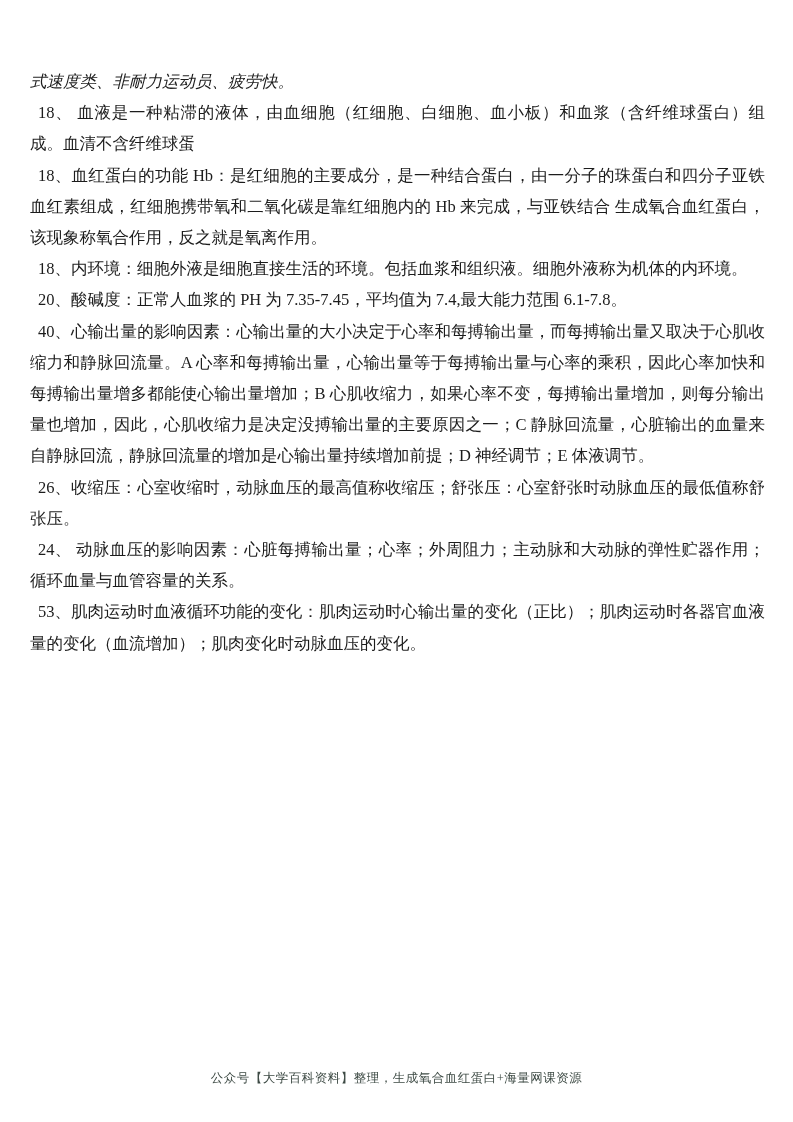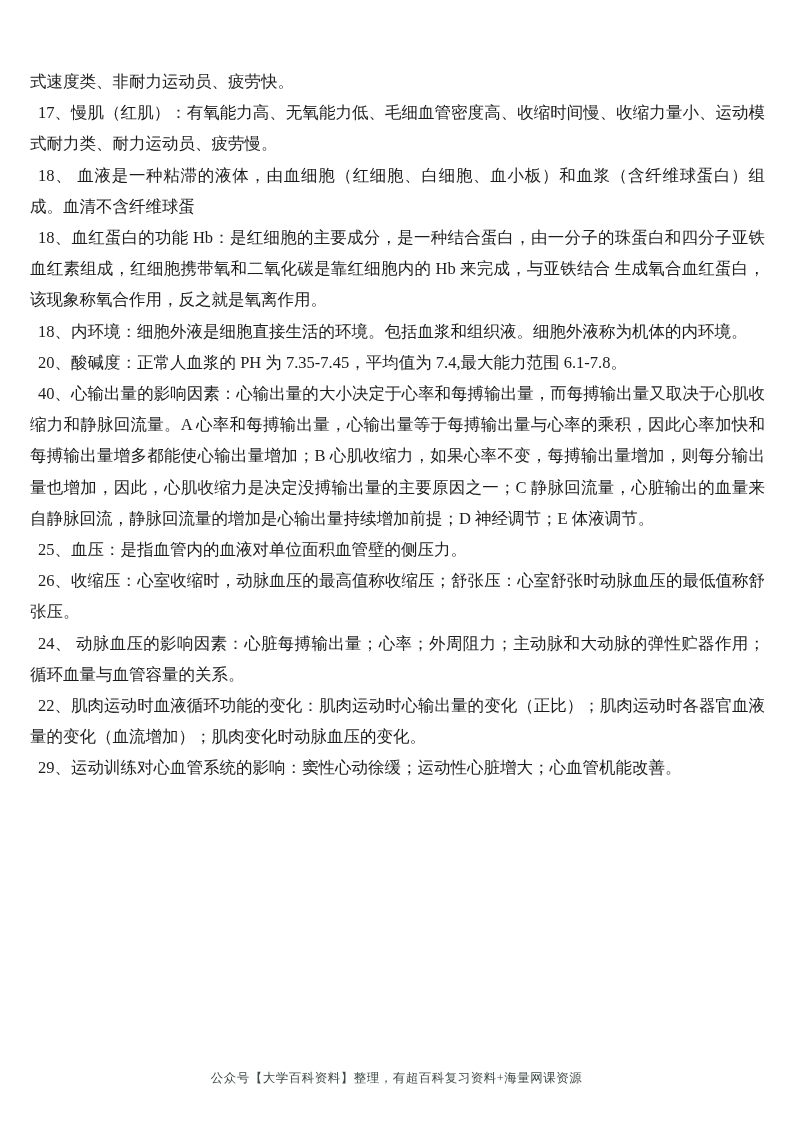--- a/index.html
+++ b/index.html
@@ -28,44 +28,42 @@
     text-align: justify;
     text-justify: inter-ideograph;
     word-break: break-all;
   }
   .para {
     margin: 0;
     text-indent: 8px;
   }
   .para.cont {
     text-indent: 0;
+    font-style: italic;
   }
   .footer {
     position: absolute;
     left: 0;
     right: 0;
     top: 1070px;
     text-align: center;
     font-size: 12.5px;
     letter-spacing: 0.5px;
     color: #3d4a44;
   }
 </style>
 </head>
 <body>
 
 <div class="page">
   <div class="content">
     <p class="para cont">式速度类、非耐力运动员、疲劳快。</p>
-    <p class="para">17、慢肌（红肌）：有氧能力高、无氧能力低、毛细血管密度高、收缩时间慢、收缩力量小、运动模式耐力类、耐力运动员、疲劳慢。</p>
     <p class="para">18、 血液是一种粘滞的液体，由血细胞（红细胞、白细胞、血小板）和血浆（含纤维球蛋白）组成。血清不含纤维球蛋</p>
     <p class="para">18、血红蛋白的功能 Hb：是红细胞的主要成分，是一种结合蛋白，由一分子的珠蛋白和四分子亚铁血红素组成，红细胞携带氧和二氧化碳是靠红细胞内的 Hb 来完成，与亚铁结合 生成氧合血红蛋白，该现象称氧合作用，反之就是氧离作用。</p>
     <p class="para">18、内环境：细胞外液是细胞直接生活的环境。包括血浆和组织液。细胞外液称为机体的内环境。</p>
     <p class="para">20、酸碱度：正常人血浆的 PH 为 7.35-7.45，平均值为 7.4,最大能力范围 6.1-7.8。</p>
     <p class="para">40、心输出量的影响因素：心输出量的大小决定于心率和每搏输出量，而每搏输出量又取决于心肌收缩力和静脉回流量。A 心率和每搏输出量，心输出量等于每搏输出量与心率的乘积，因此心率加快和每搏输出量增多都能使心输出量增加；B 心肌收缩力，如果心率不变，每搏输出量增加，则每分输出量也增加，因此，心肌收缩力是决定没搏输出量的主要原因之一；C 静脉回流量，心脏输出的血量来自静脉回流，静脉回流量的增加是心输出量持续增加前提；D 神经调节；E 体液调节。</p>
-    <p class="para">25、血压：是指血管内的血液对单位面积血管壁的侧压力。</p>
     <p class="para">26、收缩压：心室收缩时，动脉血压的最高值称收缩压；舒张压：心室舒张时动脉血压的最低值称舒张压。</p>
     <p class="para">24、 动脉血压的影响因素：心脏每搏输出量；心率；外周阻力；主动脉和大动脉的弹性贮器作用；循环血量与血管容量的关系。</p>
-    <p class="para">22、肌肉运动时血液循环功能的变化：肌肉运动时心输出量的变化（正比）；肌肉运动时各器官血液量的变化（血流增加）；肌肉变化时动脉血压的变化。</p>
-    <p class="para">29、运动训练对心血管系统的影响：窦性心动徐缓；运动性心脏增大；心血管机能改善。</p>
+    <p class="para">53、肌肉运动时血液循环功能的变化：肌肉运动时心输出量的变化（正比）；肌肉运动时各器官血液量的变化（血流增加）；肌肉变化时动脉血压的变化。</p>
   </div>
-  <div class="footer">公众号【大学百科资料】整理，有超百科复习资料+海量网课资源</div>
+  <div class="footer">公众号【大学百科资料】整理，生成氧合血红蛋白+海量网课资源</div>
 </div>
 
 </body></html>

